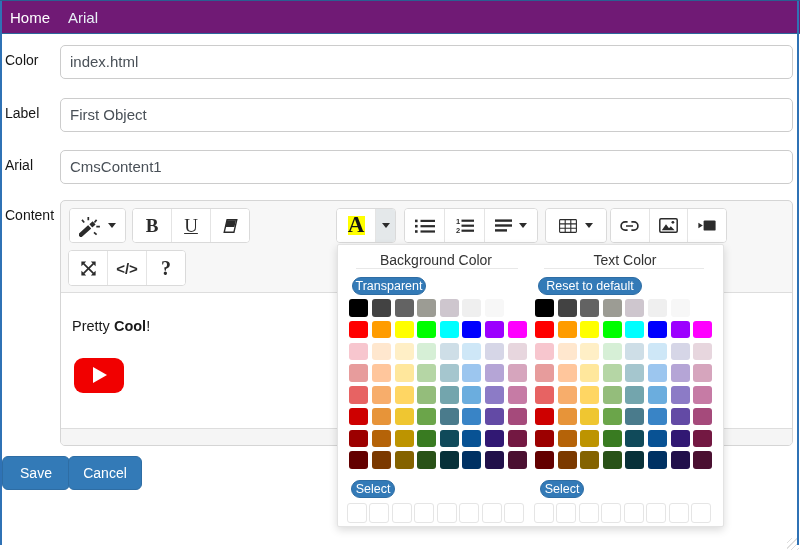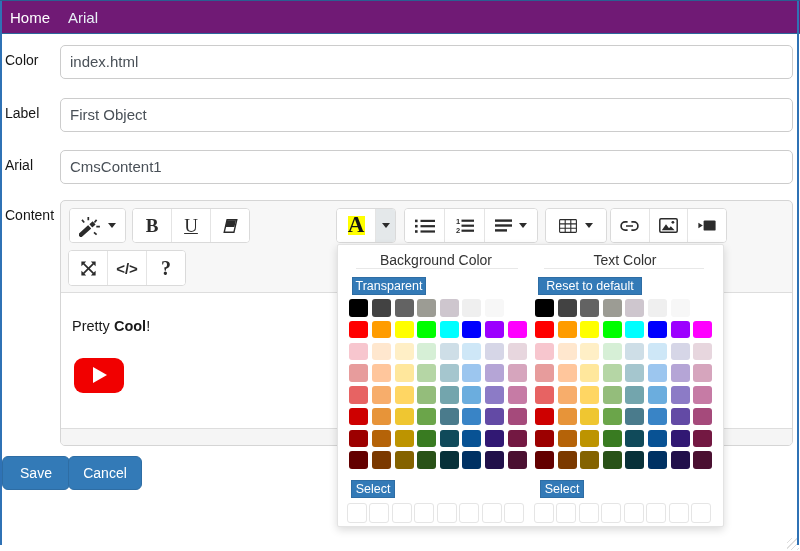--- a/index.html
+++ b/index.html
@@ -30,21 +30,21 @@
   border-radius:9px; }
 .yt:after { content:""; position:absolute; left:19px; top:9px; width:0; height:0;
   border-left:14px solid #fff; border-top:8.5px solid transparent; border-bottom:8.5px solid transparent; }
 .btn-blue { position:absolute; height:34px; background:#337ab7; border:1px solid #2e6da4;
   border-radius:6px; color:#fff; font-size:14px; text-align:center; line-height:32px; }
 .dropdown { position:absolute; left:337px; top:244px; width:387px; height:283px;
   background:#fff; border:1px solid #e3e3e3; border-radius:2px;
   box-shadow:0 3px 9px rgba(0,0,0,0.15); z-index:50; }
 .pal-title { position:absolute; font-size:14px; color:#333; width:180px; text-align:center; top:7px; }
 .pal-line { position:absolute; height:1px; background:#e8e8e8; top:23px; }
-.sbtn { position:absolute; background:#337ab7; border:1px solid #2e6da4; border-radius:0;
+.sbtn { position:absolute; background:#337ab7; border:1px solid #2e6da4; border-radius:9px;
   color:#fff; font-size:12.5px; text-align:center; }
 .sw { position:absolute; width:19px; height:17.5px; border-radius:3px; }
 .rc { position:absolute; width:20px; height:20px; border:1px solid #e5e5e5; border-radius:3px; background:#fff; }
 .frame-left { position:absolute; left:0; top:0; width:2px; height:545px; background:#2f72b5; z-index:99; }
 .frame-right { position:absolute; left:797px; top:0; width:2px; height:545px; background:#2f72b5; z-index:99; }
 .frame-top { position:absolute; left:0; top:0; width:800px; height:1px; background:#2a5f91; z-index:99; }
 .grip { position:absolute; right:1px; bottom:1px; width:12px; height:12px; z-index:98;
   background:repeating-linear-gradient(135deg, transparent 0 3px, #cccccc 3px 4px); opacity:0.65; }
 svg.ic { display:block; }
 .serif { font-family:"Liberation Serif", serif; }

